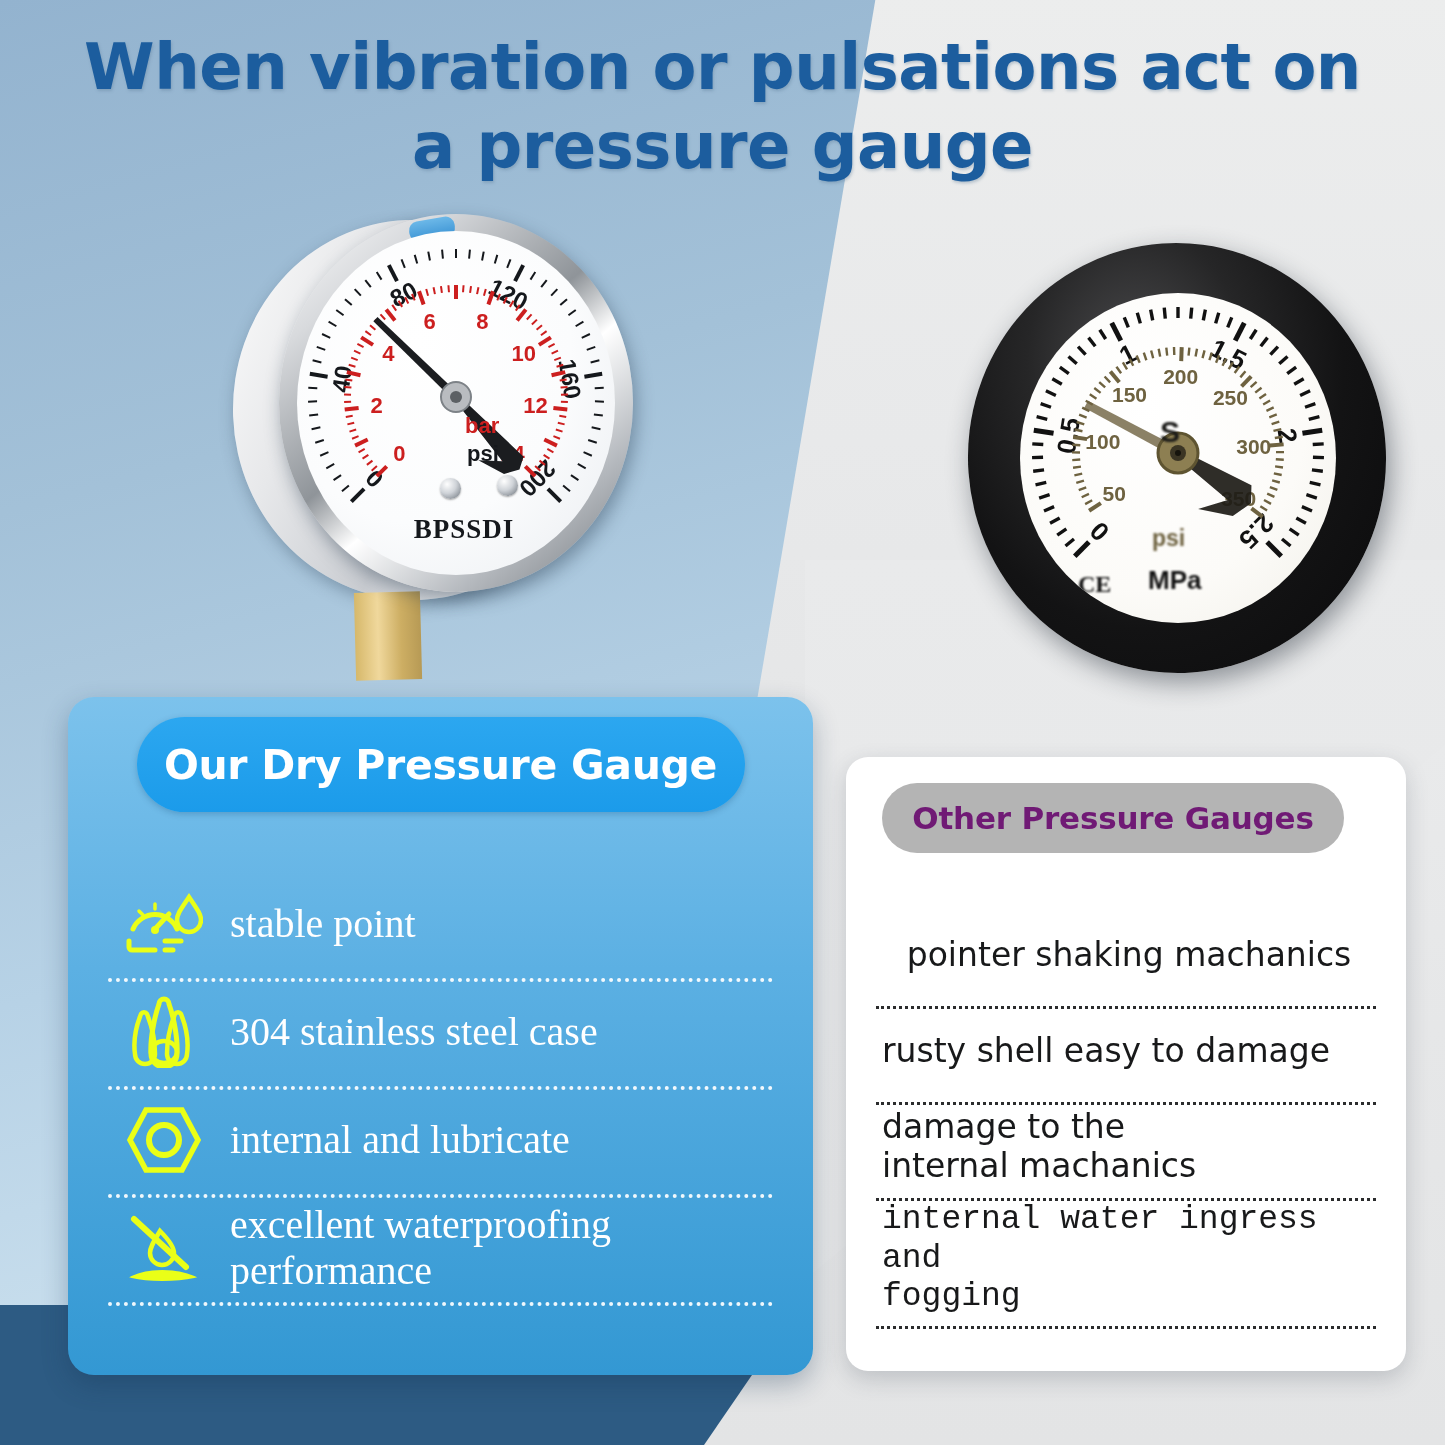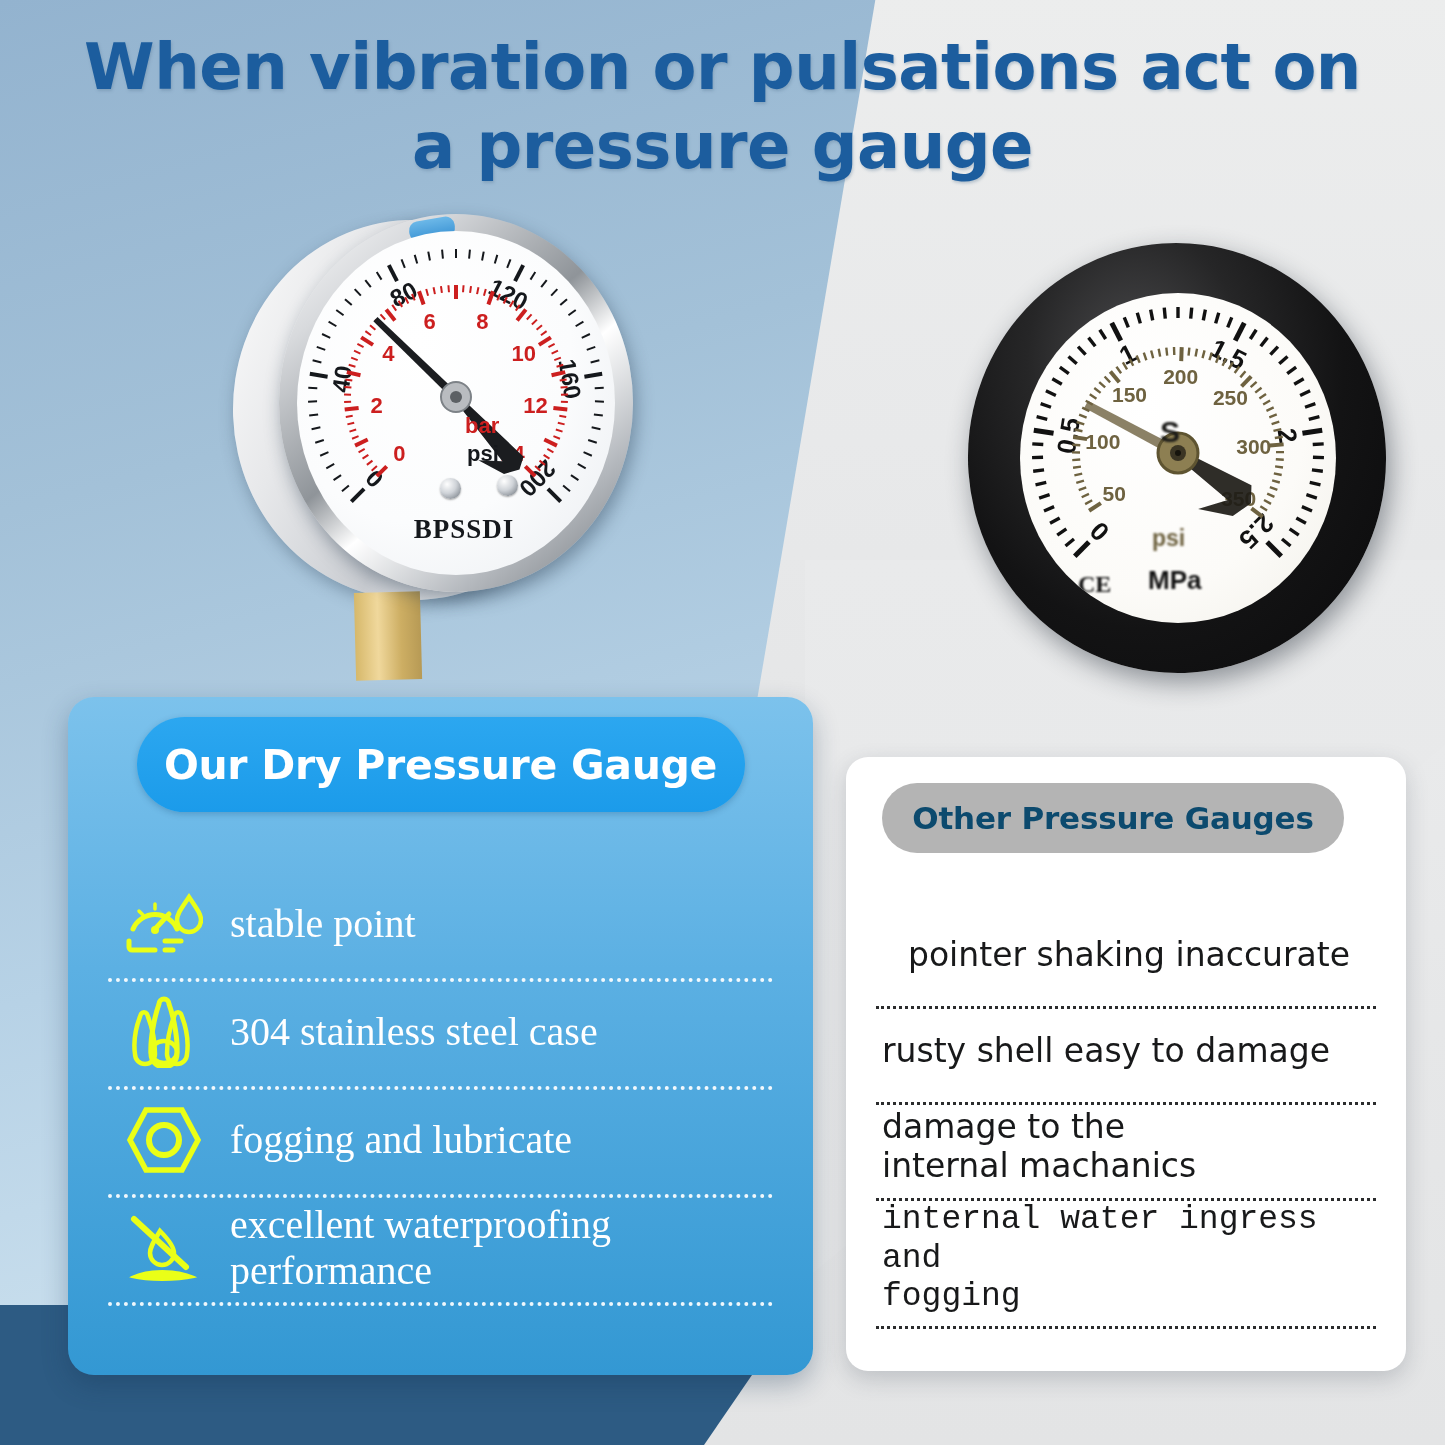--- a/index.html
+++ b/index.html
@@ -254,21 +254,21 @@
     border-radius: 22px;
     background: #ffffff;
     box-shadow: 0 8px 22px rgba(60,70,80,0.22);
     padding: 26px 30px 0 30px;
   }
   .badge-other {
     width: 462px; height: 70px;
     margin-left: 6px;
     border-radius: 36px;
     background: #b4b4b4;
-    color: #0c4a6e;
+    color: #701a75;
     font-family: "DejaVu Sans", sans-serif;
     font-weight: bold;
     font-size: 31px;
     display: flex; align-items: center; justify-content: center;
     letter-spacing: -0.2px;
   }
   .other-list { margin-top: 60px; }
   .other-row {
     color: #18191a;
     font-family: "DejaVu Sans", sans-serif;
@@ -657,21 +657,21 @@
         <div class="feat-label">304 stainless steel case</div>
       </div>
 
       <div class="feat-row">
         <div class="feat-icon">
           <svg width="76" height="72" viewBox="0 0 76 72">
             <polygon points="20,6 56,6 72,36 56,66 20,66 4,36" fill="none" stroke="#eaff17" stroke-width="5.5"></polygon>
             <circle cx="38" cy="36" r="15" fill="none" stroke="#eaff17" stroke-width="6"></circle>
           </svg>
         </div>
-        <div class="feat-label">fogging and lubricate</div>
+        <div class="feat-label">internal and lubricate</div>
       </div>
 
       <div class="feat-row">
         <div class="feat-icon">
           <svg width="80" height="74" viewBox="0 0 80 74">
             <path d="M36 20 C46 30 50 36 50 42 A12 12 0 0 1 26 42 C26 36 30 30 36 20 Z" fill="none" stroke="#eaff17" stroke-width="4.5"></path>
             <line x1="10" y1="8" x2="62" y2="56" stroke="#eaff17" stroke-width="6" stroke-linecap="round"></line>
             <path d="M8 66 C24 58 52 58 70 66 C52 70 24 70 8 66 Z" fill="#eaff17" stroke="#eaff17" stroke-width="2"></path>
           </svg>
         </div>
@@ -680,21 +680,21 @@
 performance</span>
         </div>
       </div>
 
     </div>
   </div>
 
   <div class="card-other">
     <div class="badge-other">Other Pressure Gauges</div>
     <div class="other-list">
-      <div class="other-row r1">pointer shaking inaccurate</div>
+      <div class="other-row r1">pointer shaking machanics</div>
       <div class="other-row r2">rusty shell easy to damage</div>
       <div class="other-row r3" style="white-space:pre-line">damage to the
 internal machanics</div>
       <div class="other-row r4" style="white-space:pre-line">internal water ingress and
 fogging</div>
     </div>
   </div>
 
 </div>
 

